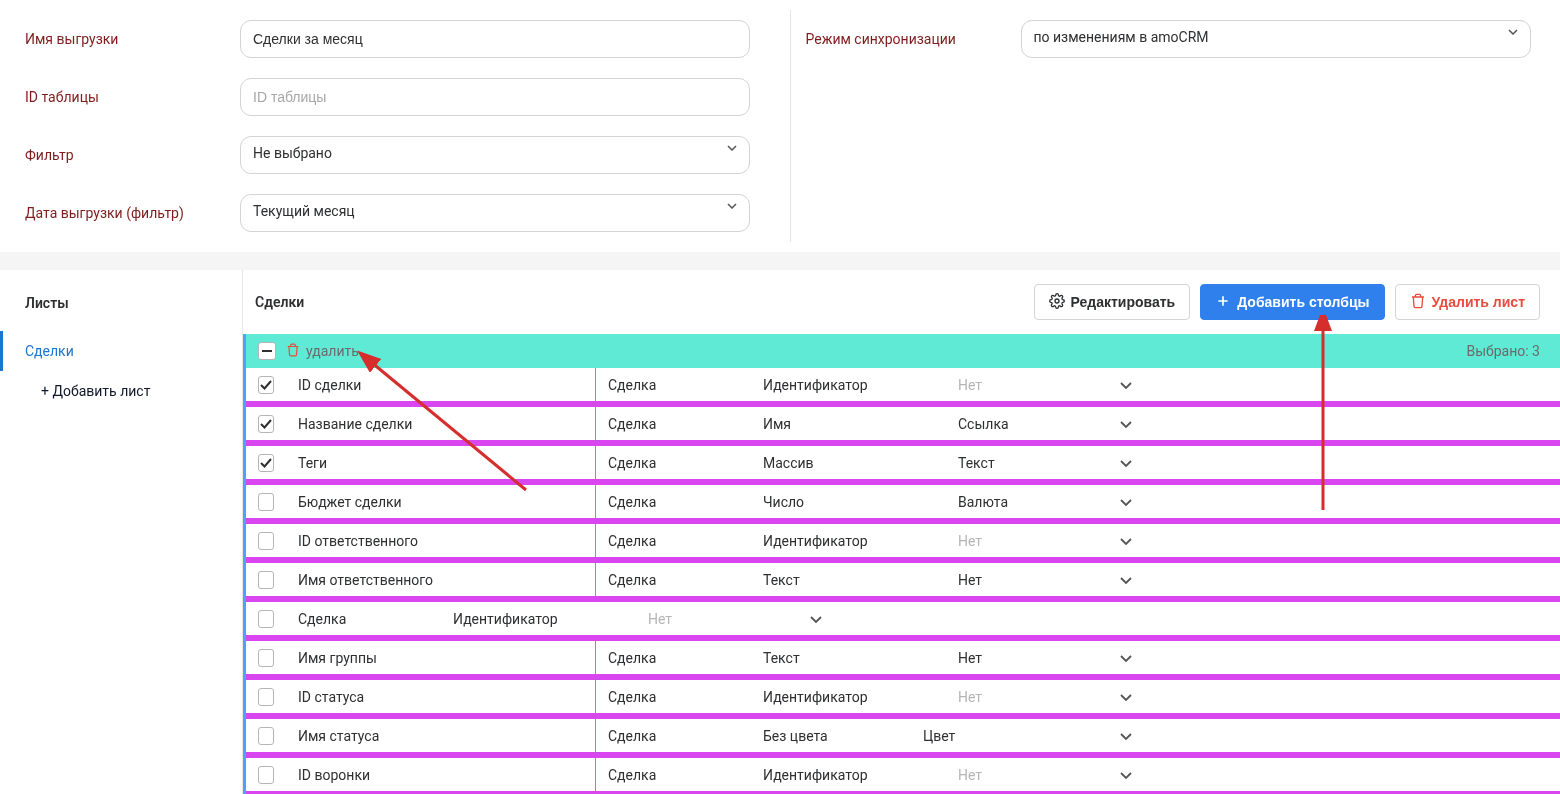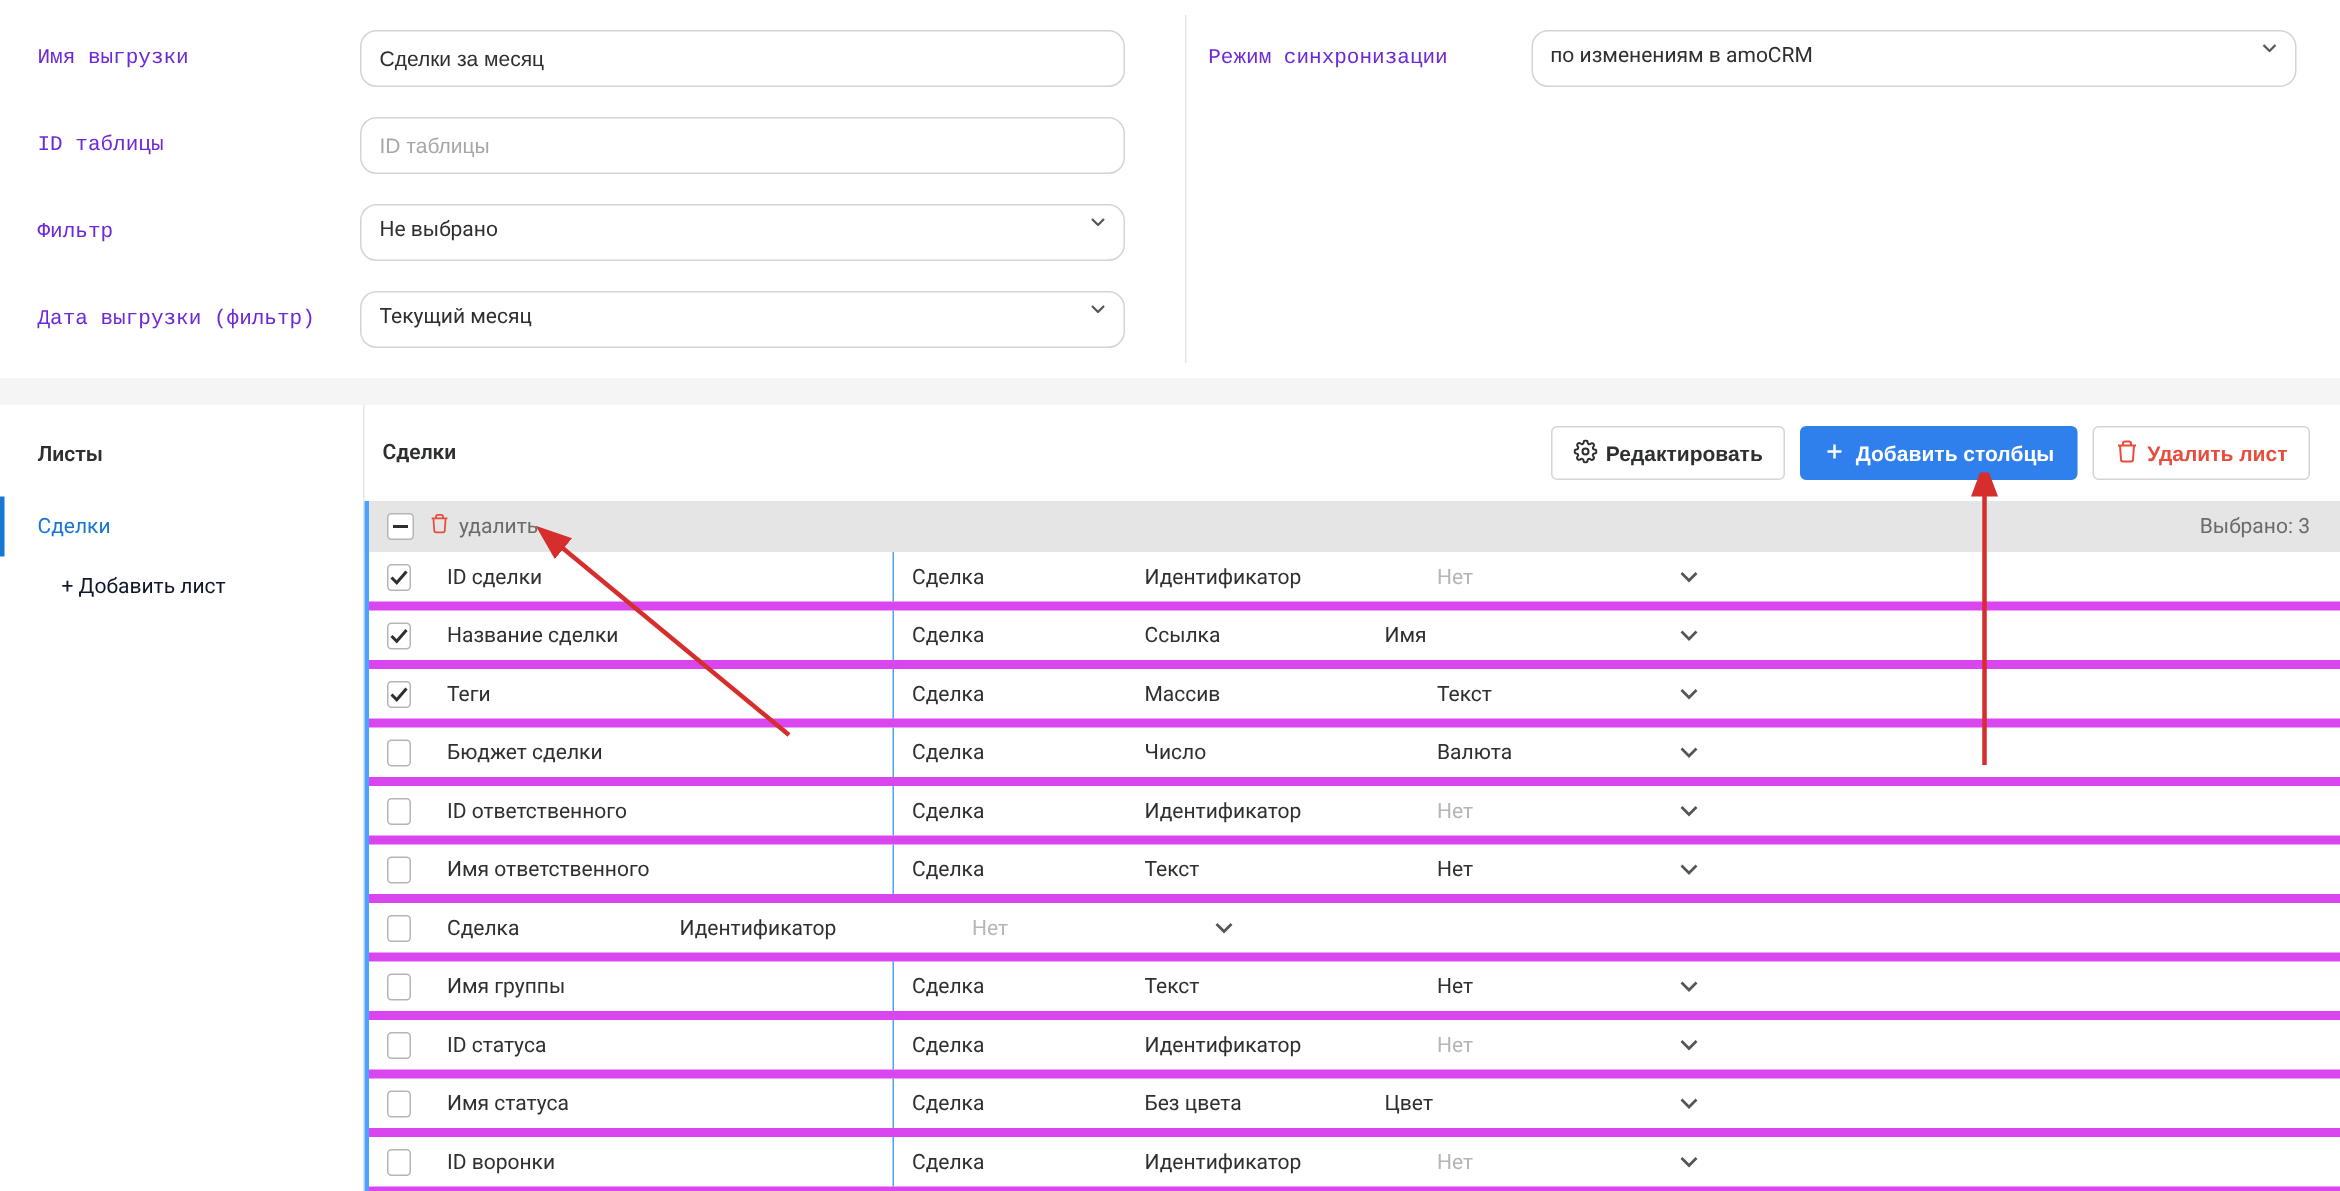--- a/index.html
+++ b/index.html
@@ -26,23 +26,22 @@
   flex: 1;
   padding: 0 0;
 }
 .form-row {
   display: flex;
   align-items: center;
   padding: 10px 15px;
 }
 .form-label {
   width: 215px;
-  color: #6d28d9;
+  color: #7f1d1d;
   font-size: 14px;
-  font-family: Liberation Mono, monospace;
 }
 .form-control-wrap {
   flex: 1;
   max-width: 510px;
 }
 .input, .select {
   width: 100%;
   height: 38px;
   padding: 8px 12px;
   border: 1px solid #d4d4d4;
@@ -136,21 +135,21 @@
 .btn-danger-outline {
   color: #e74c3c;
   border-color: #d4d4d4;
 }
 .btn-danger-outline .trash-icon { stroke: #e74c3c; }
 
 .bulk-bar {
   display: flex;
   align-items: center;
   justify-content: space-between;
-  background: #e5e5e5;
+  background: #5eead4;
   padding: 8px 20px 8px 12px;
   border-left: 3px solid #4aa3ff;
 }
 .bulk-left {
   display: flex;
   align-items: center;
   gap: 10px;
 }
 .checkbox-box {
   width: 18px;
@@ -374,25 +373,25 @@
                 <path d="M1 5l3.5 3.5L11 1" fill="none" stroke="#2e2f31" stroke-width="2"></path>
               </svg>
       </div>
     </div>
     <div class="cell cell-name">
             <span>Название сделки</span>
           </div>
     <div class="cell cell-entity">
             <span>Сделка</span>
           </div>
+    <div class="cell cell-type">
+            <span>Имя</span>
+          </div>
     <div class="cell cell-format">
             <span class="">Ссылка</span>
-          </div>
-    <div class="cell cell-type">
-            <span>Имя</span>
           </div>
     <div class="cell cell-chev">
       <span>
         <svg width="12" height="8" viewBox="0 0 12 8">
                 <path d="M1 1l5 5 5-5" fill="none" stroke="#555" stroke-width="1.8"></path>
               </svg>
       </span>
     </div>
   </div>
         <div class="row">

